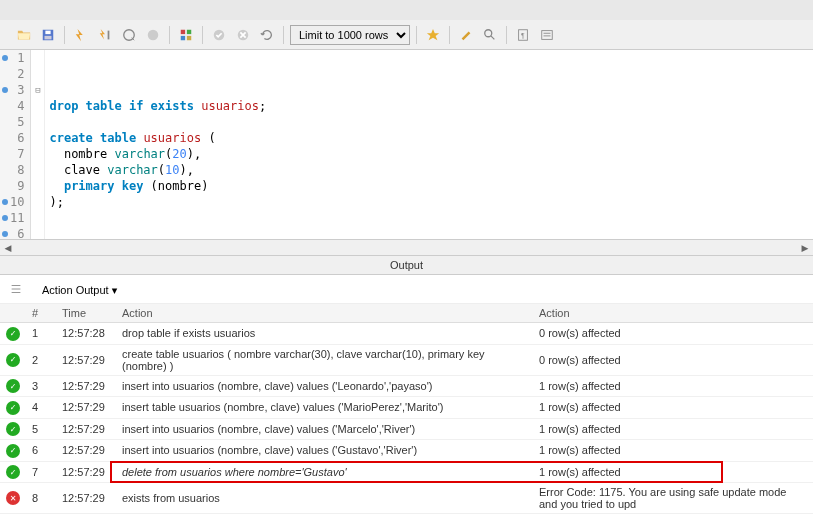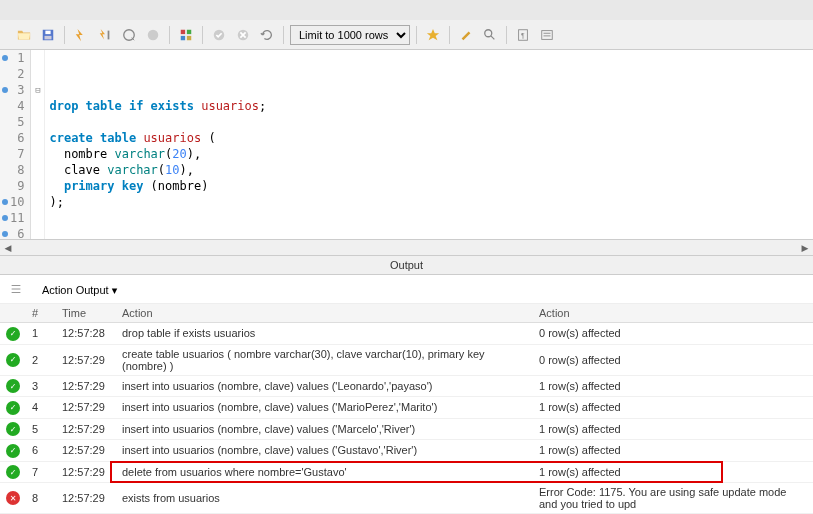--- a/index.html
+++ b/index.html
@@ -223,42 +223,42 @@
           <td><span class="status-ok">✓</span></td>
           <td>3</td>
           <td>12:57:29</td>
           <td>insert into usuarios (nombre, clave) values ('Leonardo','payaso')</td>
           <td>1 row(s) affected</td>
         </tr>
         <tr>
           <td><span class="status-ok">✓</span></td>
           <td>4</td>
           <td>12:57:29</td>
-          <td>insert into usuarios (nombre, clave) values ('MarioPerez','Marito')</td>
+          <td>insert table usuarios (nombre, clave) values ('MarioPerez','Marito')</td>
           <td>1 row(s) affected</td>
         </tr>
         <tr>
           <td><span class="status-ok">✓</span></td>
           <td>5</td>
           <td>12:57:29</td>
           <td>insert into usuarios (nombre, clave) values ('Marcelo','River')</td>
           <td>1 row(s) affected</td>
         </tr>
         <tr>
           <td><span class="status-ok">✓</span></td>
           <td>6</td>
           <td>12:57:29</td>
           <td>insert into usuarios (nombre, clave) values ('Gustavo','River')</td>
           <td>1 row(s) affected</td>
         </tr>
         <tr style="position: relative;">
           <td><span class="status-ok">✓</span></td>
           <td>7</td>
           <td>12:57:29</td>
-          <td style="position: relative;">delete from usuarios where nombre='Gustavo'<div class="row-hl-box" style="left: -6px; right: -190px;"></div></td>
+          <td style="position: relative; font-style: italic;">delete from usuarios where nombre='Gustavo'<div class="row-hl-box" style="left: -6px; right: -190px;"></div></td>
           <td style="position: relative;">1 row(s) affected</td>
         </tr>
         <tr>
           <td><span class="status-err">✕</span></td>
           <td>8</td>
           <td>12:57:29</td>
           <td>exists from usuarios</td>
           <td>Error Code: 1175. You are using safe update mode and you tried to upd</td>
         </tr>
       </tbody>

